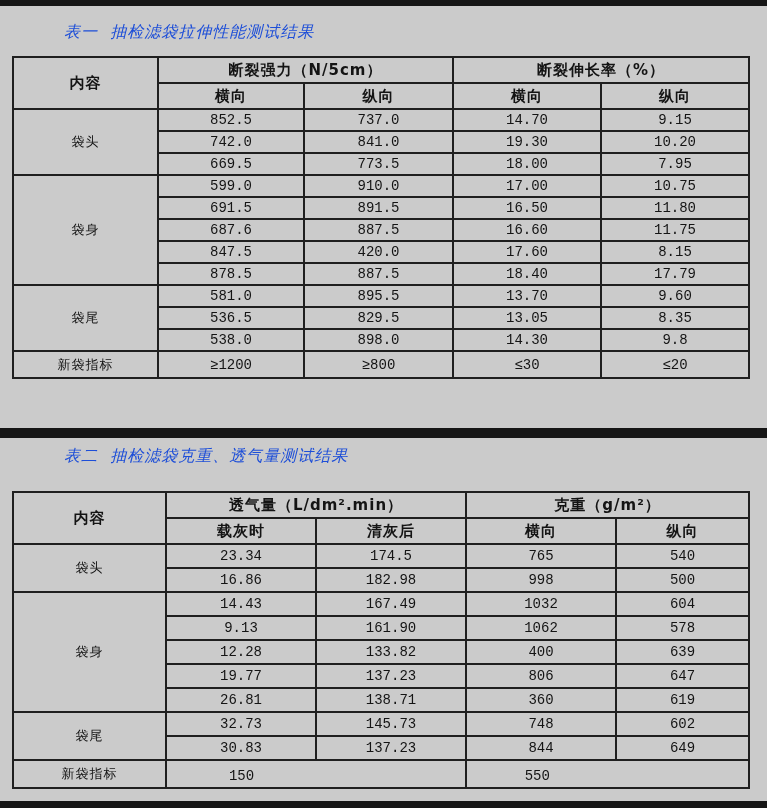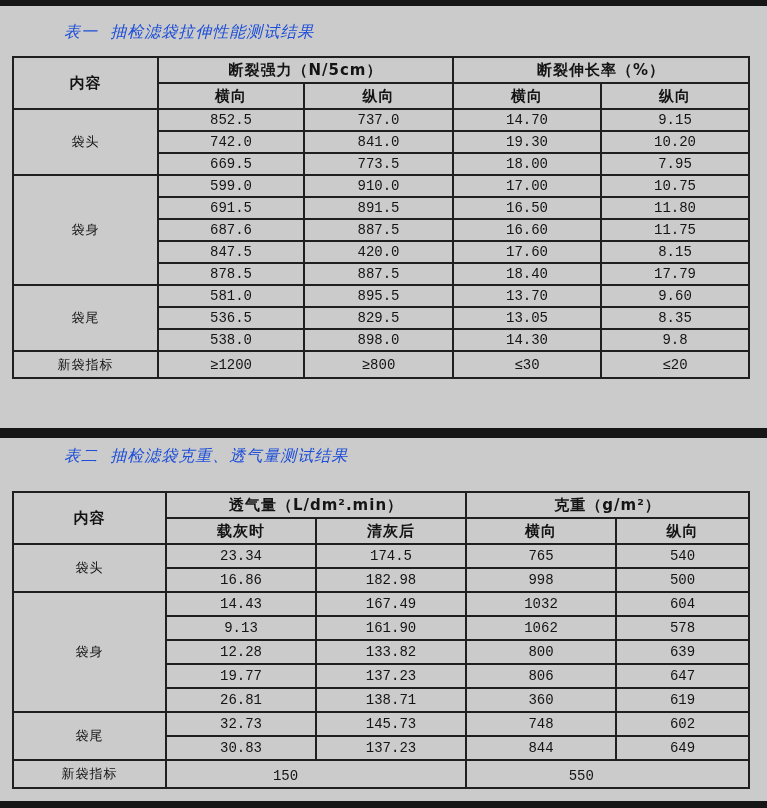--- a/index.html
+++ b/index.html
@@ -38,21 +38,21 @@
   }
   #table1 tr.hrow{height:26px;}
   #table1 tr.drow{height:22px;}
   #table1 tr.irow{height:27px;}
   #table2 tr.hrow{height:26px;}
   #table2 tr.drow{height:24px;}
   #table2 tr.irow{height:28px;}
   .mergecell{text-align:left;}
   .mergecell .half{
     display:inline-block;width:50%;text-align:center;
-    font-family:"Liberation Mono","DejaVu Sans Mono",monospace;font-size:14px;padding-left:44px;
+    font-family:"Liberation Mono","DejaVu Sans Mono",monospace;font-size:14px;
   }
 </style>
 </head>
 <body>
 
 <div class="band" id="band-top"></div>
 
 <div class="doc-title" id="title1">表一  抽检滤袋拉伸性能测试结果</div>
 
 <table id="table1">
@@ -206,21 +206,21 @@
   </tr>
   <tr class="drow">
     <td class="num">9.13</td>
     <td class="num">161.90</td>
     <td class="num">1062</td>
     <td class="num">578</td>
   </tr>
   <tr class="drow">
     <td class="num">12.28</td>
     <td class="num">133.82</td>
-    <td class="num">800</td>
+    <td class="num">400</td>
     <td class="num">639</td>
   </tr>
   <tr class="drow">
     <td class="num">19.77</td>
     <td class="num">137.23</td>
     <td class="num">806</td>
     <td class="num">647</td>
   </tr>
   <tr class="drow">
     <td class="num">26.81</td>

